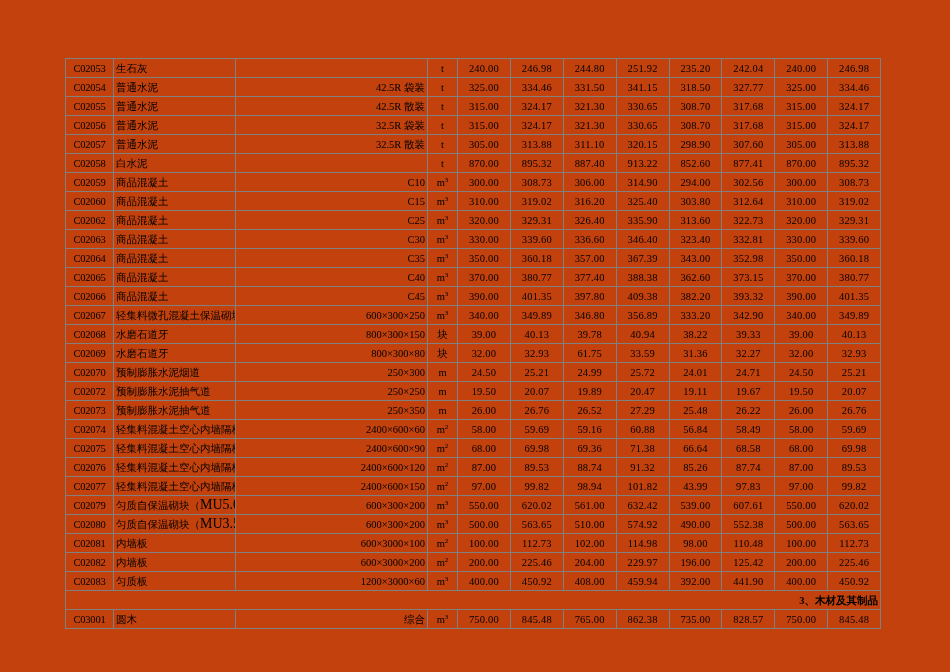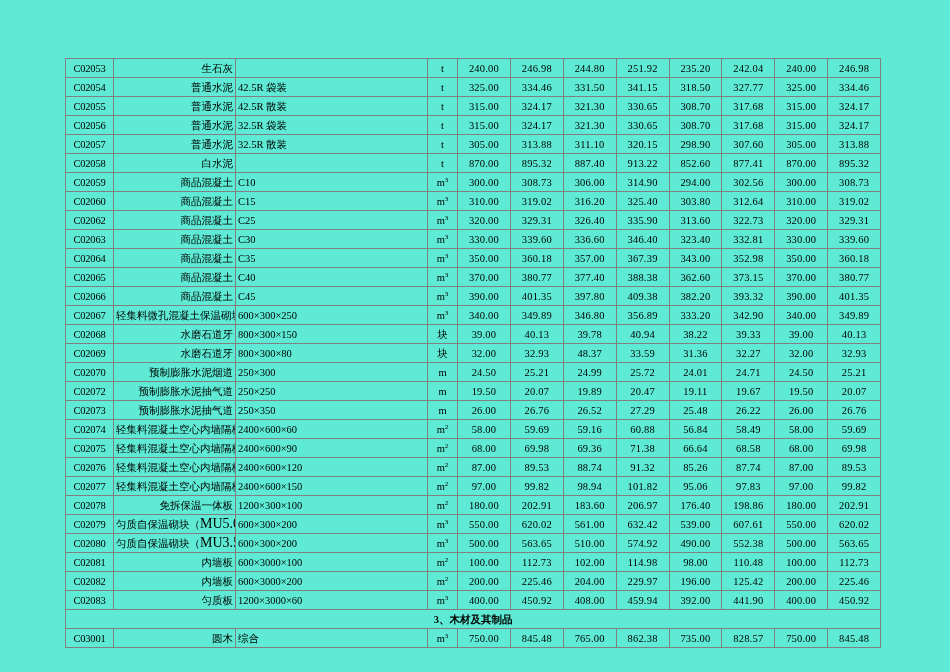--- a/index.html
+++ b/index.html
@@ -11,21 +11,21 @@
     width: 950px;
     height: 672px;
     font-family: "Liberation Serif", "DejaVu Serif", serif;
     color: #000000;
     overflow: hidden;
   }
   #page {
     position: relative;
     width: 950px;
     height: 672px;
-    background: #5eead4;
+    background: #c2410c;
   }
   #price-table {
     position: absolute;
     left: 65px;
     top: 58px;
     width: 815px;
     border-collapse: collapse;
     table-layout: fixed;
   }
   #price-table td {
@@ -44,39 +44,39 @@
   col.c-unit  { width: 30px; }
   col.c-num   { width: 52.875px; }
 
   td.code {
     text-align: center;
     font-family: "Liberation Serif", "DejaVu Serif", serif;
     letter-spacing: -0.2px;
     font-size: 10px;
   }
   td.name {
-    text-align: right;
+    text-align: left;
     padding-left: 3px;
     font-size: 10.5px;
   }
   td.spec {
-    text-align: left;
+    text-align: right;
     font-size: 10px;
   }
   td.unit {
     text-align: center;
     font-size: 9.5px;
   }
   td.num {
     text-align: center;
     font-size: 10px;
     letter-spacing: 0.2px;
   }
   td.section {
-    text-align: center;
+    text-align: right;
     padding-left: 4px;
     font-weight: bold;
     font-size: 11.5px;
     height: 19px;
     line-height: 18px;
   }
   sup {
     font-size: 7px;
     vertical-align: super;
     line-height: 0;
@@ -313,21 +313,21 @@
           <td class="num">39.00</td>
           <td class="num">40.13</td>
         </tr>
         <tr>
           <td class="code">C02069</td>
           <td class="name">水磨石道牙</td>
           <td class="spec">800×300×80</td>
           <td class="unit">块</td>
           <td class="num">32.00</td>
           <td class="num">32.93</td>
-          <td class="num">48.37</td>
+          <td class="num">61.75</td>
           <td class="num">33.59</td>
           <td class="num">31.36</td>
           <td class="num">32.27</td>
           <td class="num">32.00</td>
           <td class="num">32.93</td>
         </tr>
         <tr>
           <td class="code">C02070</td>
           <td class="name">预制膨胀水泥烟道</td>
           <td class="spec">250×300</td>
@@ -413,38 +413,24 @@
         </tr>
         <tr>
           <td class="code">C02077</td>
           <td class="name">轻集料混凝土空心内墙隔板</td>
           <td class="spec">2400×600×150</td>
           <td class="unit">m<sup>2</sup></td>
           <td class="num">97.00</td>
           <td class="num">99.82</td>
           <td class="num">98.94</td>
           <td class="num">101.82</td>
-          <td class="num">95.06</td>
+          <td class="num">43.99</td>
           <td class="num">97.83</td>
           <td class="num">97.00</td>
           <td class="num">99.82</td>
-        </tr>
-        <tr>
-          <td class="code">C02078</td>
-          <td class="name">免拆保温一体板</td>
-          <td class="spec">1200×300×100</td>
-          <td class="unit">m<sup>2</sup></td>
-          <td class="num">180.00</td>
-          <td class="num">202.91</td>
-          <td class="num">183.60</td>
-          <td class="num">206.97</td>
-          <td class="num">176.40</td>
-          <td class="num">198.86</td>
-          <td class="num">180.00</td>
-          <td class="num">202.91</td>
         </tr>
         <tr>
           <td class="code">C02079</td>
           <td class="name">匀质自保温砌块（<span class="mu">MU5.0</span>）</td>
           <td class="spec">600×300×200</td>
           <td class="unit">m<sup>3</sup></td>
           <td class="num">550.00</td>
           <td class="num">620.02</td>
           <td class="num">561.00</td>
           <td class="num">632.42</td>

